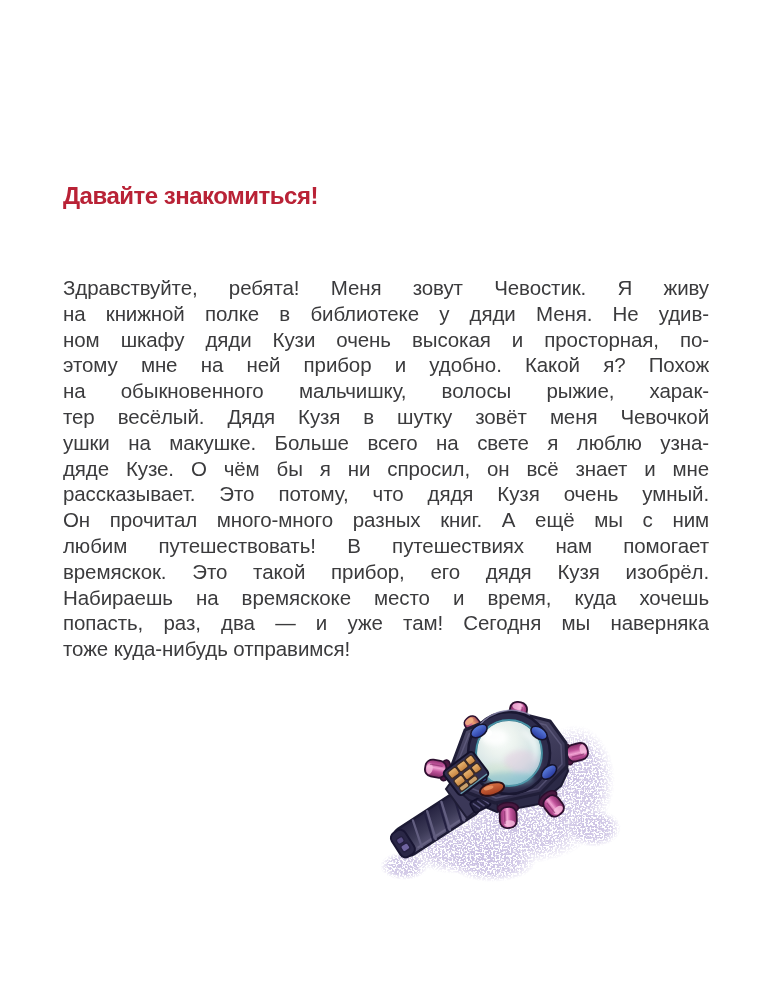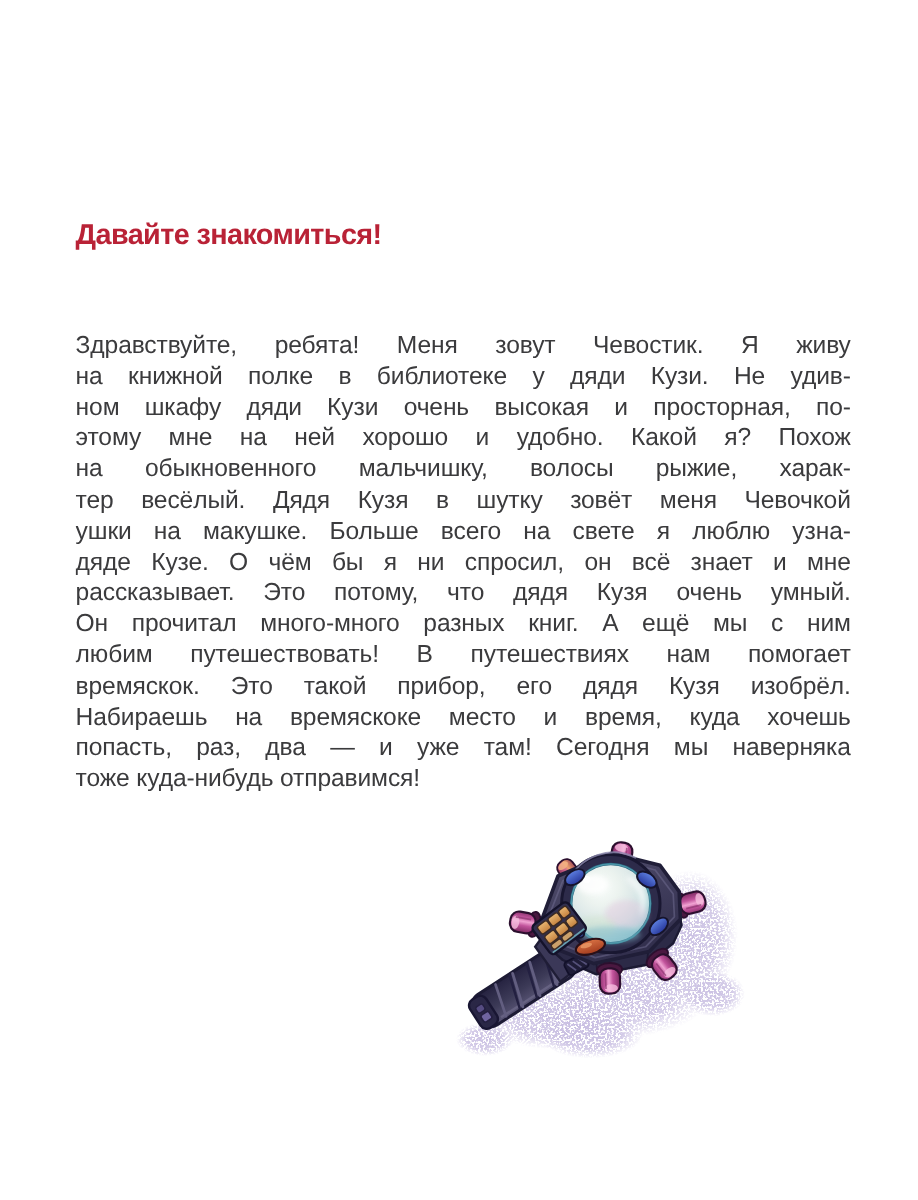--- a/index.html
+++ b/index.html
@@ -30,23 +30,23 @@
   }
   svg{display:block;}
 </style>
 </head>
 <body style="background: rgb(255, 255, 255);">
 
 <h1 class="page-title" style="color: rgb(185, 34, 54);">Давайте знакомиться!</h1>
 
 <div class="body-paragraph" style="color: rgb(59, 59, 61);">
     <div class="para-line">Здравствуйте, ребята! Меня зовут Чевостик. Я живу</div>
-    <div class="para-line">на книжной полке в библиотеке у дяди Кузи. Не удив-</div>
+    <div class="para-line">на книжной полке в библиотеке у дяди Меня. Не удив-</div>
     <div class="para-line">ном шкафу дяди Кузи очень высокая и просторная, по-</div>
-    <div class="para-line">этому мне на ней хорошо и удобно. Какой я? Похож</div>
+    <div class="para-line">этому мне на ней прибор и удобно. Какой я? Похож</div>
     <div class="para-line">на обыкновенного мальчишку, волосы рыжие, харак-</div>
     <div class="para-line">тер весёлый. Дядя Кузя в шутку зовёт меня Чевочкой</div>
     <div class="para-line">ушки на макушке. Больше всего на свете я люблю узна-</div>
     <div class="para-line">дяде Кузе. О чём бы я ни спросил, он всё знает и мне</div>
     <div class="para-line">рассказывает. Это потому, что дядя Кузя очень умный.</div>
     <div class="para-line">Он прочитал много-много разных книг. А ещё мы с ним</div>
     <div class="para-line">любим путешествовать! В путешествиях нам помогает</div>
     <div class="para-line">времяскок. Это такой прибор, его дядя Кузя изобрёл.</div>
     <div class="para-line">Набираешь на времяскоке место и время, куда хочешь</div>
     <div class="para-line">попасть, раз, два — и уже там! Сегодня мы наверняка</div>

